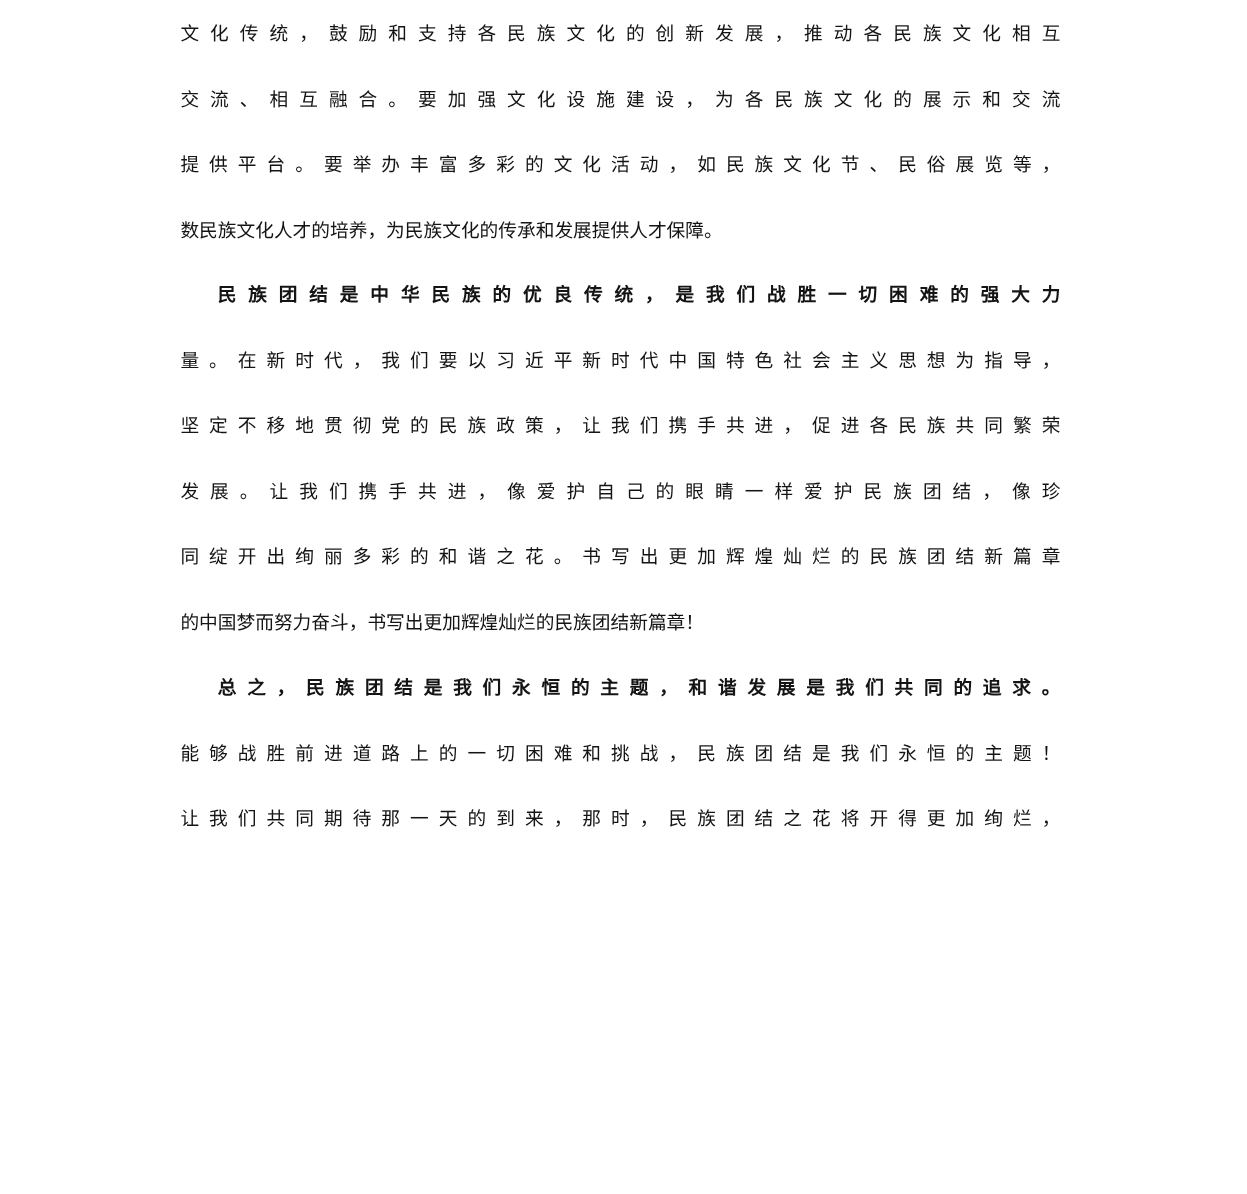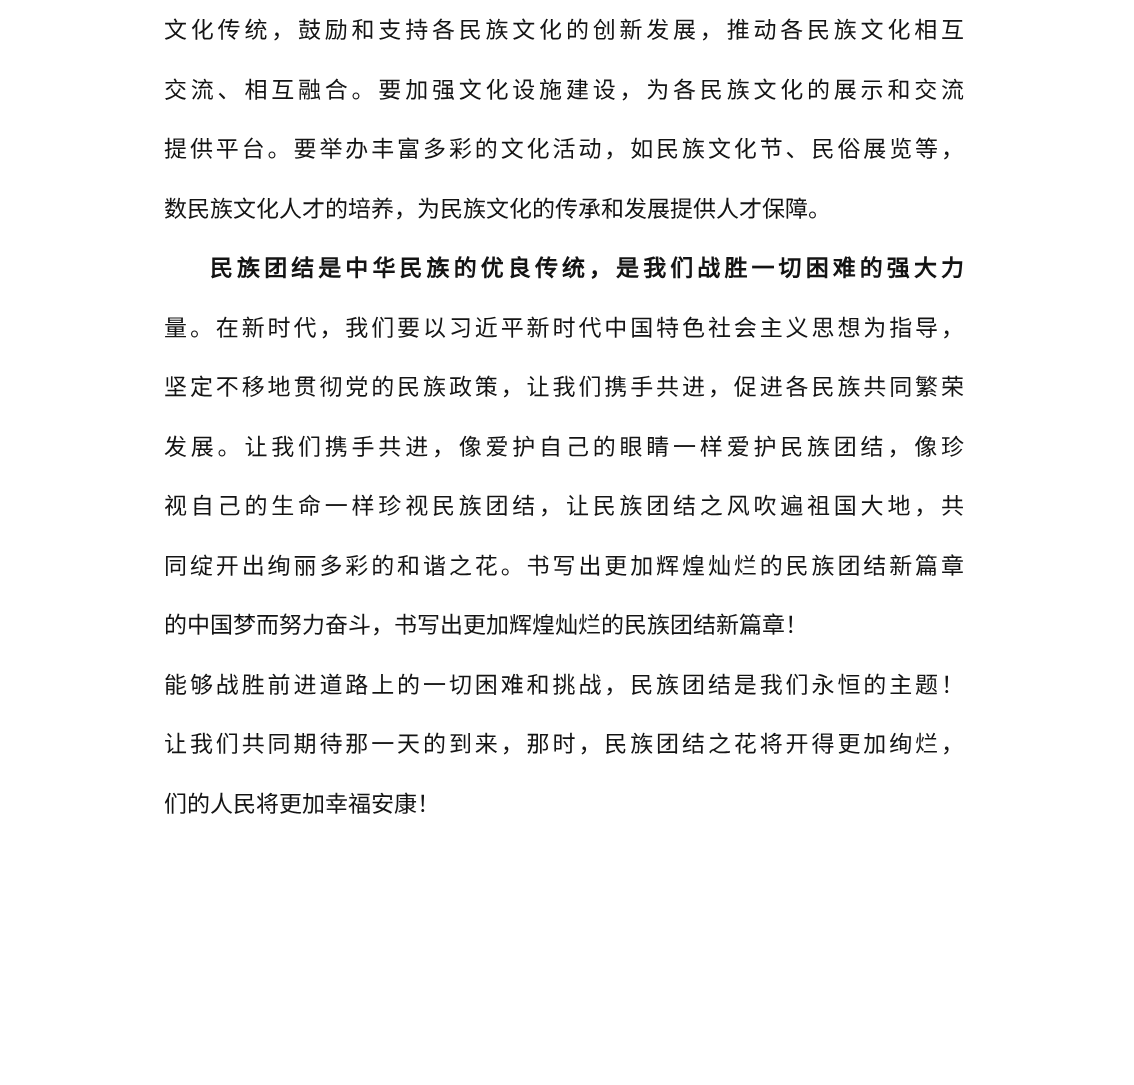--- a/index.html
+++ b/index.html
@@ -19,21 +19,21 @@
     height: 1085px;
     background: var(--page-bg, #ffffff);
     overflow: hidden;
   }
   .text-column {
     position: absolute;
     left: 164px;
     top: 1px;
     width: 800px;
     color: var(--text-color, #141414);
-    font-size: 23px;
+    font-size: 17px;
     line-height: 59.5px;
     font-weight: 400;
     -webkit-font-smoothing: antialiased;
   }
   .para {
     margin: 0;
     padding: 0;
   }
   .line {
     width: 100%;
@@ -61,25 +61,24 @@
       <div class="line">交流、相互融合。要加强文化设施建设，为各民族文化的展示和交流</div>
       <div class="line">提供平台。要举办丰富多彩的文化活动，如民族文化节、民俗展览等，</div>
       <div class="line last">数民族文化人才的培养，为民族文化的传承和发展提供人才保障。</div>
     </div>
 
     <div class="para">
       <div class="line indent">民族团结是中华民族的优良传统，是我们战胜一切困难的强大力</div>
       <div class="line">量。在新时代，我们要以习近平新时代中国特色社会主义思想为指导，</div>
       <div class="line">坚定不移地贯彻党的民族政策，让我们携手共进，促进各民族共同繁荣</div>
       <div class="line">发展。让我们携手共进，像爱护自己的眼睛一样爱护民族团结，像珍</div>
-      <div class="line">视自己的生命一样珍视民族团结，让民族团结之风吹遍祖国大地，共</div>
       <div class="line">同绽开出绚丽多彩的和谐之花。书写出更加辉煌灿烂的民族团结新篇章</div>
       <div class="line last">的中国梦而努力奋斗，书写出更加辉煌灿烂的民族团结新篇章！</div>
     </div>
 
     <div class="para">
+      <div class="line indent">总之，民族团结是我们永恒的主题，和谐发展是我们共同的追求。</div>
       <div class="line">能够战胜前进道路上的一切困难和挑战，民族团结是我们永恒的主题！</div>
       <div class="line">让我们共同期待那一天的到来，那时，民族团结之花将开得更加绚烂，</div>
-      <div class="line last">们的人民将更加幸福安康！</div>
     </div>
 
   </div>
 </div>
 
 </body></html>

